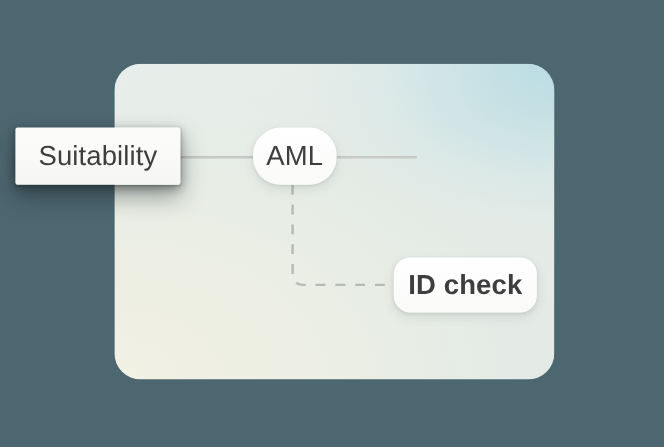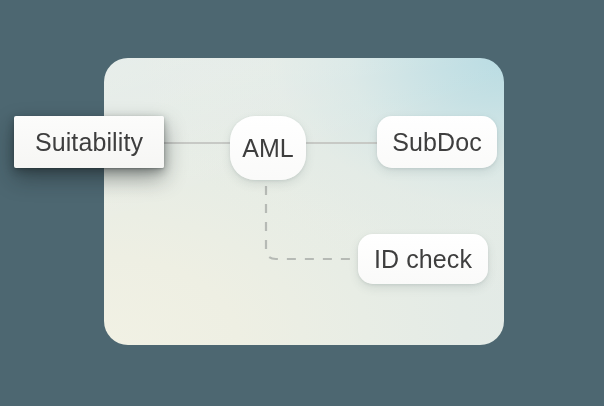--- a/index.html
+++ b/index.html
@@ -100,21 +100,21 @@
       0 10px 22px rgba(20,26,28,0.42),
       0 3px 8px rgba(20,26,28,0.30),
       0 1px 2px rgba(20,26,28,0.22);
     z-index: 6;
   }
 
   #node-aml {
     left: 230px;
     top: 116px;
     width: 76px;
-    height: 64px;
+    height: 52px;
     border-radius: 25px;
     background: linear-gradient(180deg, #ffffff 0%, #fafaf9 100%);
     box-shadow:
       0 4px 10px rgba(70,90,95,0.13),
       0 1px 3px rgba(70,90,95,0.12);
     z-index: 6;
   }
 
   #node-subdoc {
     left: 377px;
@@ -133,20 +133,21 @@
     left: 358px;
     top: 234px;
     width: 130px;
     height: 50px;
     border-radius: 15px;
     background: linear-gradient(180deg, #ffffff 0%, #fafaf9 100%);
     box-shadow:
       0 4px 10px rgba(70,90,95,0.13),
       0 1px 3px rgba(70,90,95,0.12);
     z-index: 6;
+    font-weight: bold;
   }
 </style>
 </head>
 <body>
 
 <div id="stage">
 
   <div id="workflow-card"></div>
 
   <svg id="connector-layer" viewBox="0 0 604 406" width="604" height="406" aria-hidden="true">
@@ -159,21 +160,18 @@
   </svg>
 
   <div class="node" id="node-suitability">
     <span class="node-label">Suitability</span>
   </div>
 
   <div class="node" id="node-aml">
     <span class="node-label">AML</span>
   </div>
 
-  <div class="node" id="node-subdoc">
-    <span class="node-label">SubDoc</span>
-  </div>
 
   <div class="node" id="node-idcheck">
     <span class="node-label">ID check</span>
   </div>
 
 </div>
 
 </body></html>

